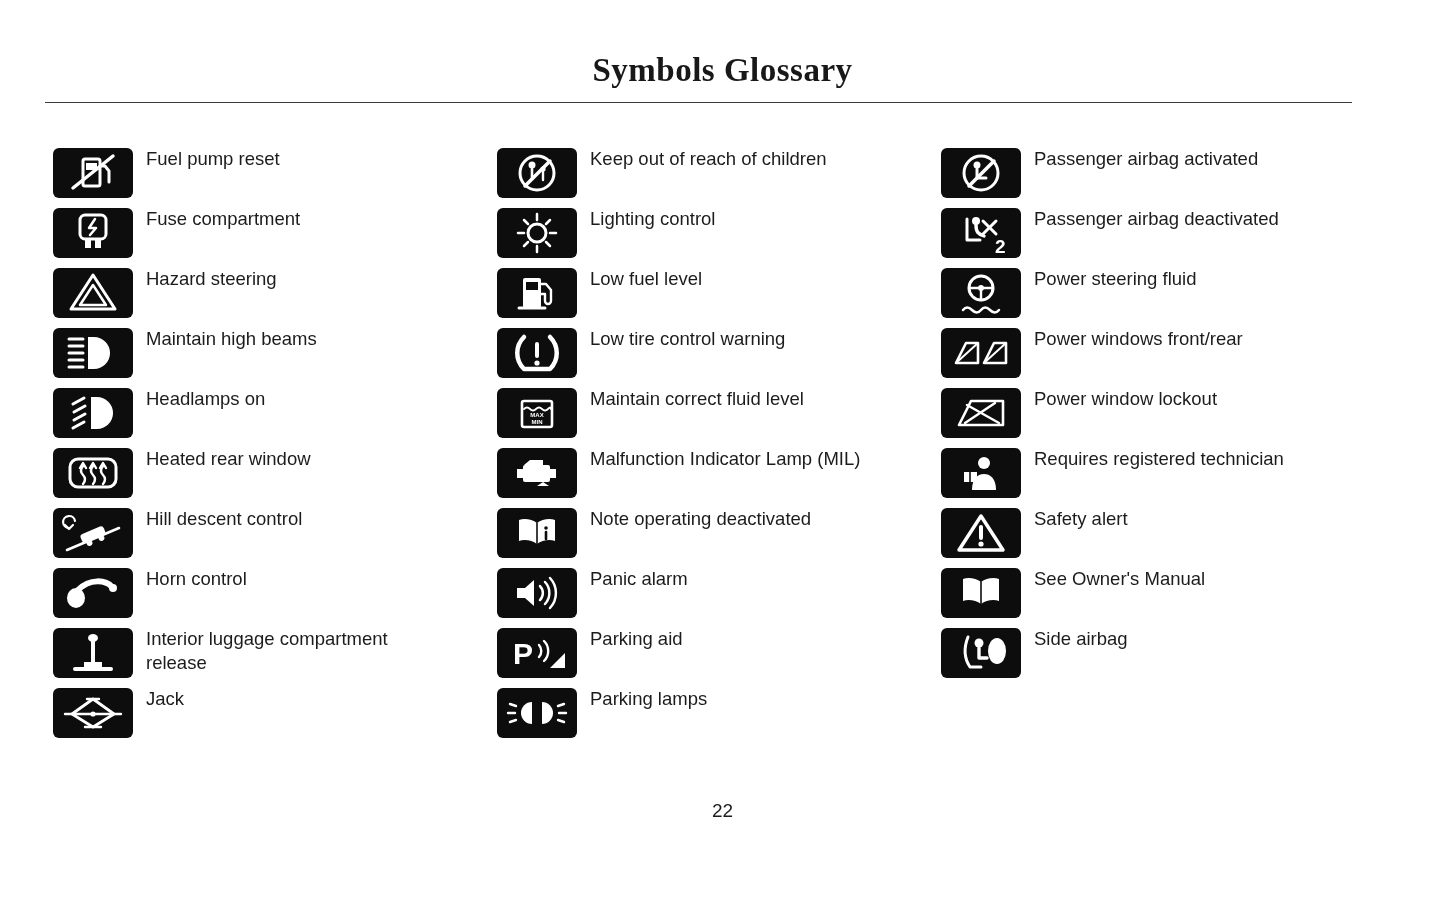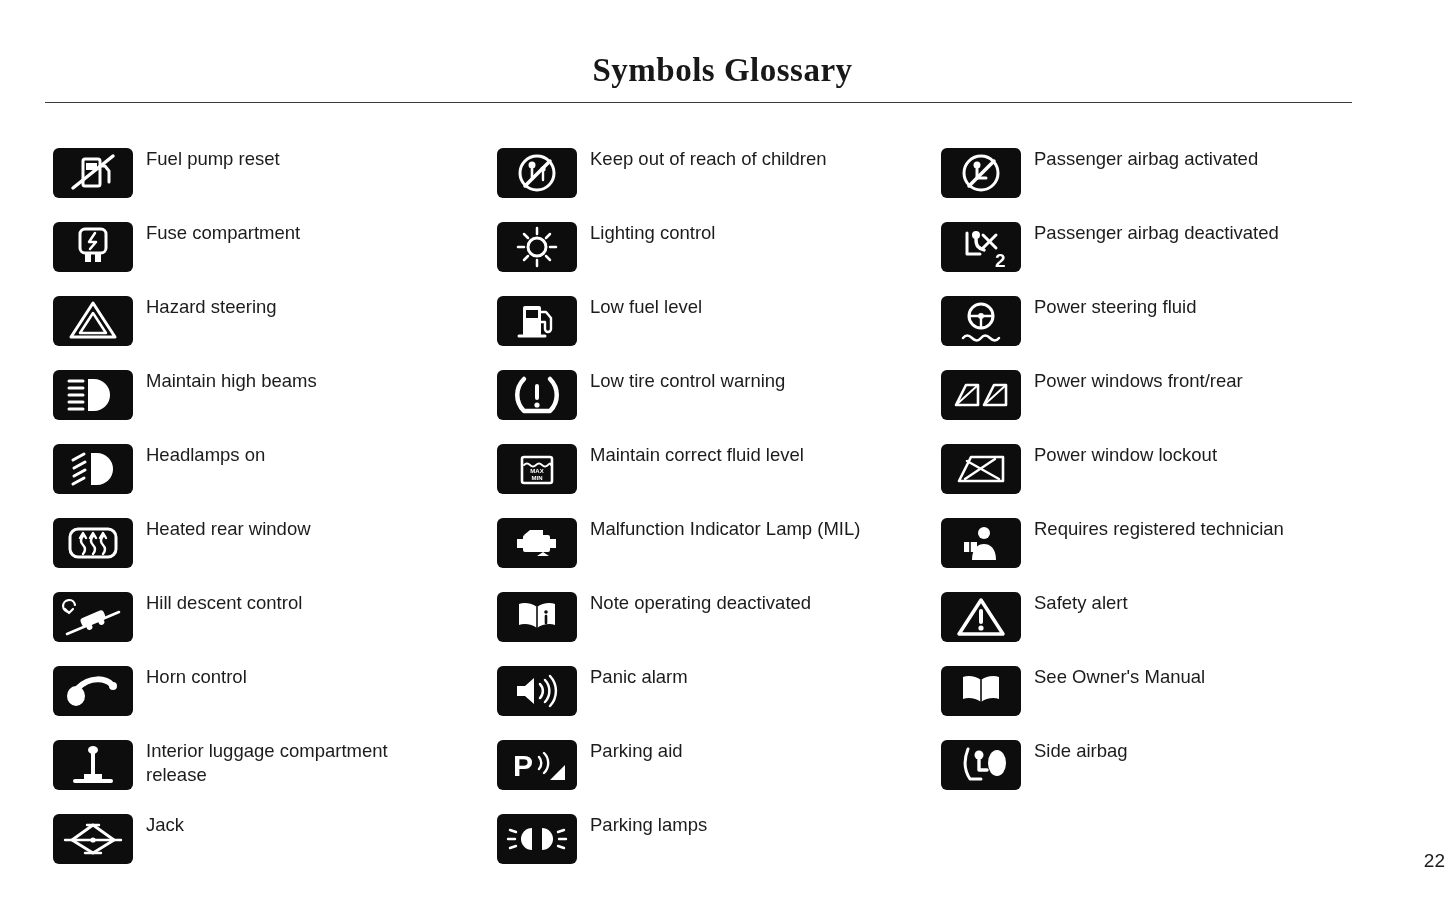--- a/index.html
+++ b/index.html
@@ -23,21 +23,21 @@
   .title-rule {
     position:absolute;
     left:45px; right:93px; top:102px;
     border-top:1.5px solid #3a3a3a;
   }
   .col {
     position:absolute;
     top:148px;
     display:flex;
     flex-direction:column;
-    gap:24px;
+    gap:10px;
   }
   .col-0 { left:53px;  width:392px; }
   .col-1 { left:497px; width:410px; }
   .col-2 { left:941px; width:420px; }
   .row { display:flex; align-items:flex-start; height:50px; }
   .tile {
     flex:0 0 80px;
     width:80px; height:50px;
     background:#0d0d0d;
     border-radius:6px;
@@ -47,22 +47,22 @@
   .label {
     margin-left:13px;
     margin-top:-1px;
     font-size:18.5px;
     line-height:1.3;
     color:#1c1c1c;
   }
   .col-0 .label { max-width:296px; }
   .page-number {
     position:absolute;
-    left:0; right:0; top:850px;
-    text-align:right;
+    left:0; right:0; top:800px;
+    text-align:center;
     font-size:19px;
     color:#1c1c1c;
   }
 </style>
 </head>
 <body>
 
 <div class="page-title">Symbols Glossary</div>
 <div class="title-rule"></div>
 

